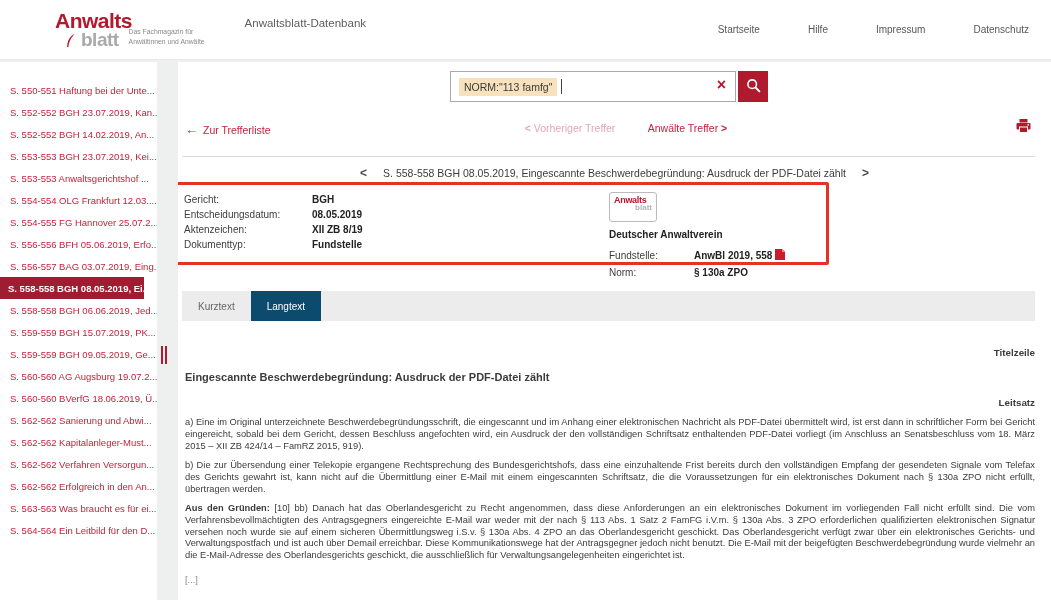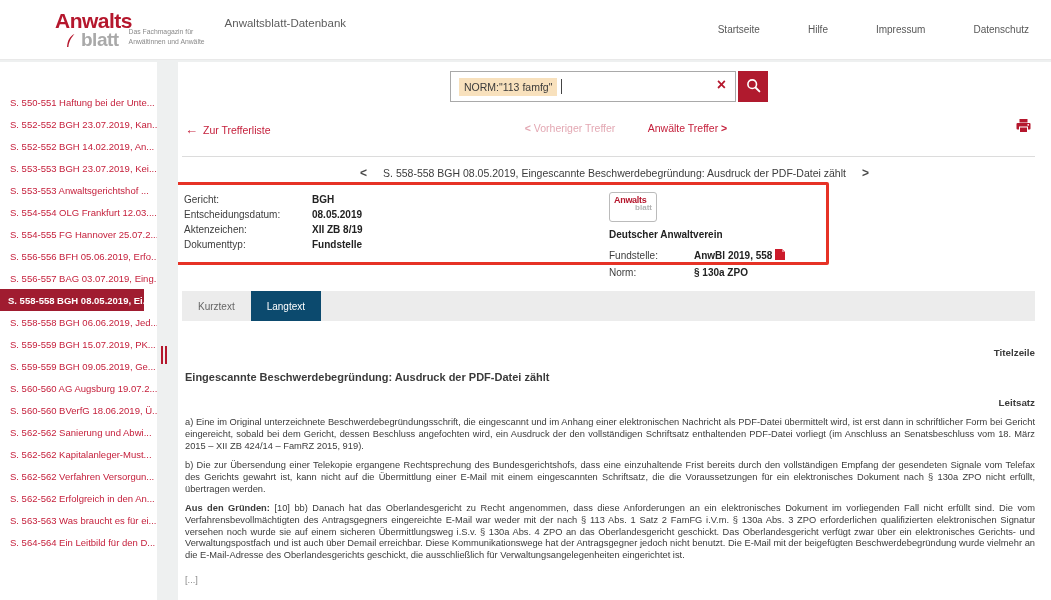--- a/index.html
+++ b/index.html
@@ -9,29 +9,29 @@
 
   
   .header { position:absolute; top:0; left:0; right:0; height:60px; background:#fff; border-bottom:1px solid #e9e9e9; display:flex; align-items:center; }
   .logo-wrap { margin-left:55px; display:flex; align-items:flex-end; }
   .logo-text { line-height:1; }
   .logo-l1 { color:#b5172d; font-weight:700; font-size:21px; letter-spacing:-0.5px; }
   .logo-l2row { display:flex; align-items:flex-end; margin-top:-4px; }
   .logo-l2 { color:#a9a9a9; font-weight:700; font-size:19px; margin-left:26px; letter-spacing:-0.5px; }
   .logo-feather { margin-right:2px; margin-left:8px; position:absolute; left:58px; top:34px; }
   .tagline { margin-left:10px; margin-bottom:3px; font-size:6.8px; color:#8a8a8a; line-height:1.35; }
-  .app-title { margin-left:20px; margin-bottom:14px; font-size:11.5px; color:#5d5d5d; align-self:center; }
+  .app-title { margin-left:40px; margin-bottom:14px; font-size:11.5px; color:#5d5d5d; align-self:center; }
   .header-nav { margin-left:auto; margin-right:22px; display:flex; gap:48px; }
   .header-nav a { font-size:10px; color:#585858; text-decoration:none; cursor:pointer; }
 
   
   .page { position:absolute; top:60px; left:0; right:0; bottom:0; background:#eef0f0; }
 
   
-  .sidebar { position:absolute; left:0; top:2px; bottom:0; width:157px; background:#fff; padding-top:29px; overflow:hidden; }
+  .sidebar { position:absolute; left:0; top:2px; bottom:0; width:157px; background:#fff; padding-top:17px; overflow:hidden; }
   .side-item { height:22px; display:flex; align-items:center; padding:0 6px 0 10px; font-size:9.5px; color:#c5203c; white-space:nowrap; overflow:hidden; cursor:pointer; }
   .side-item.active { background:#a01c30; color:#fff; font-weight:700; margin-right:13px; padding-left:8px; }
   .splitter { position:absolute; left:161px; top:286px; width:6px; height:18px; border-left:2px solid #b5172d; border-right:2px solid #b5172d; cursor:col-resize; }
 
   
   .main { position:absolute; left:178px; top:2px; right:0; bottom:0; background:#fff; overflow:hidden; }
 
   .search-row { display:flex; margin:9px 0 0 272px; }
   .search-box { width:286px; height:31px; border:1px solid #a9a9a9; background:#fff; display:flex; align-items:center; padding:0 28px 0 8px; position:relative; cursor:text; }
   .token { background:#f8e1bd; color:#3a3a3a; font-size:10.5px; padding:3px 5px; white-space:nowrap; }

